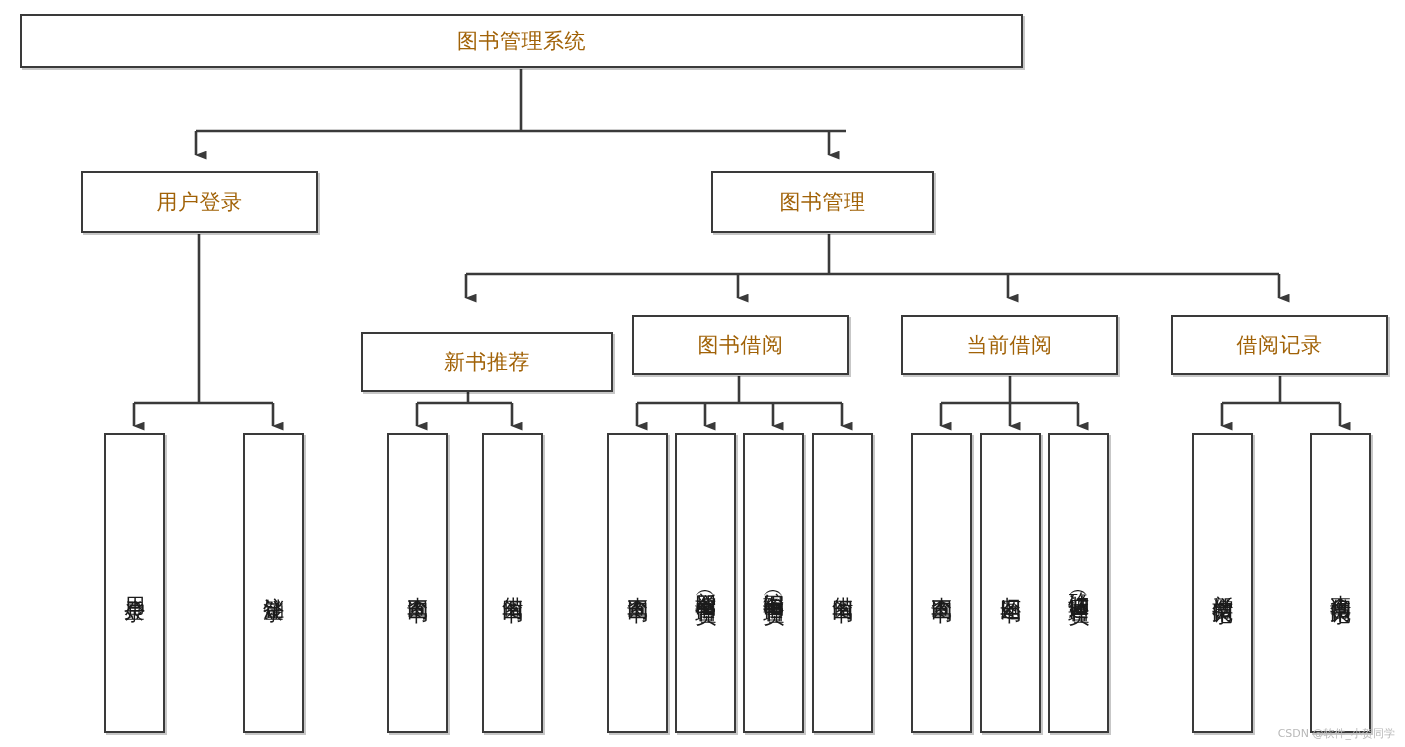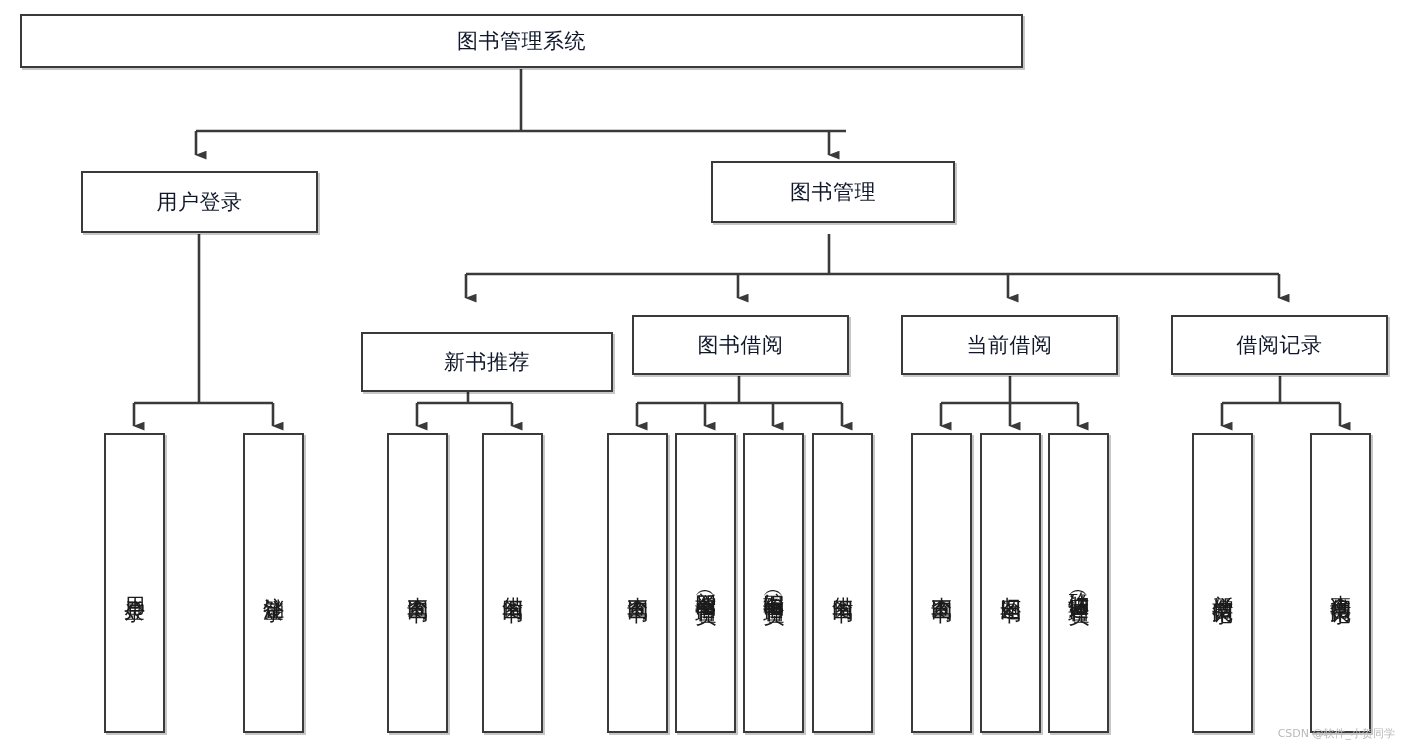--- a/index.html
+++ b/index.html
@@ -33,21 +33,21 @@
     background: #ffffff;
     box-shadow: 2px 2px 0 rgba(0,0,0,0.22);
   }
   .node-label-h {
     position: absolute;
     left: 0; right: 0; top: 0; bottom: 0;
     display: flex;
     align-items: center;
     justify-content: center;
     font-size: 21px;
-    color: #0f172a;
+    color: #a16207;
     letter-spacing: 0.5px;
     white-space: nowrap;
   }
   .node-label-v {
     position: absolute;
     left: 0; right: 0; top: 8px; bottom: 6px;
     display: flex;
     align-items: flex-start;
     justify-content: center;
     writing-mode: vertical-rl;
@@ -127,21 +127,21 @@
     </g>
   </svg>
 
   <div class="node-box" style="left:20px; top:14px; width:1003px; height:54px;">
     <span class="node-label-h">图书管理系统</span>
   </div>
 
   <div class="node-box" style="left:81px; top:171px; width:237px; height:62px;">
     <span class="node-label-h">用户登录</span>
   </div>
-  <div class="node-box" style="left:711px; top:161px; width:244px; height:62px;">
+  <div class="node-box" style="left:711px; top:171px; width:223px; height:62px;">
     <span class="node-label-h">图书管理</span>
   </div>
 
   <div class="node-box" style="left:361px; top:332px; width:252px; height:60px;">
     <span class="node-label-h">新书推荐</span>
   </div>
   <div class="node-box" style="left:632px; top:315px; width:217px; height:60px;padding-left:28px;">
     <span class="node-label-h">图书借阅</span>
   </div>
   <div class="node-box" style="left:901px; top:315px; width:217px; height:60px;">

